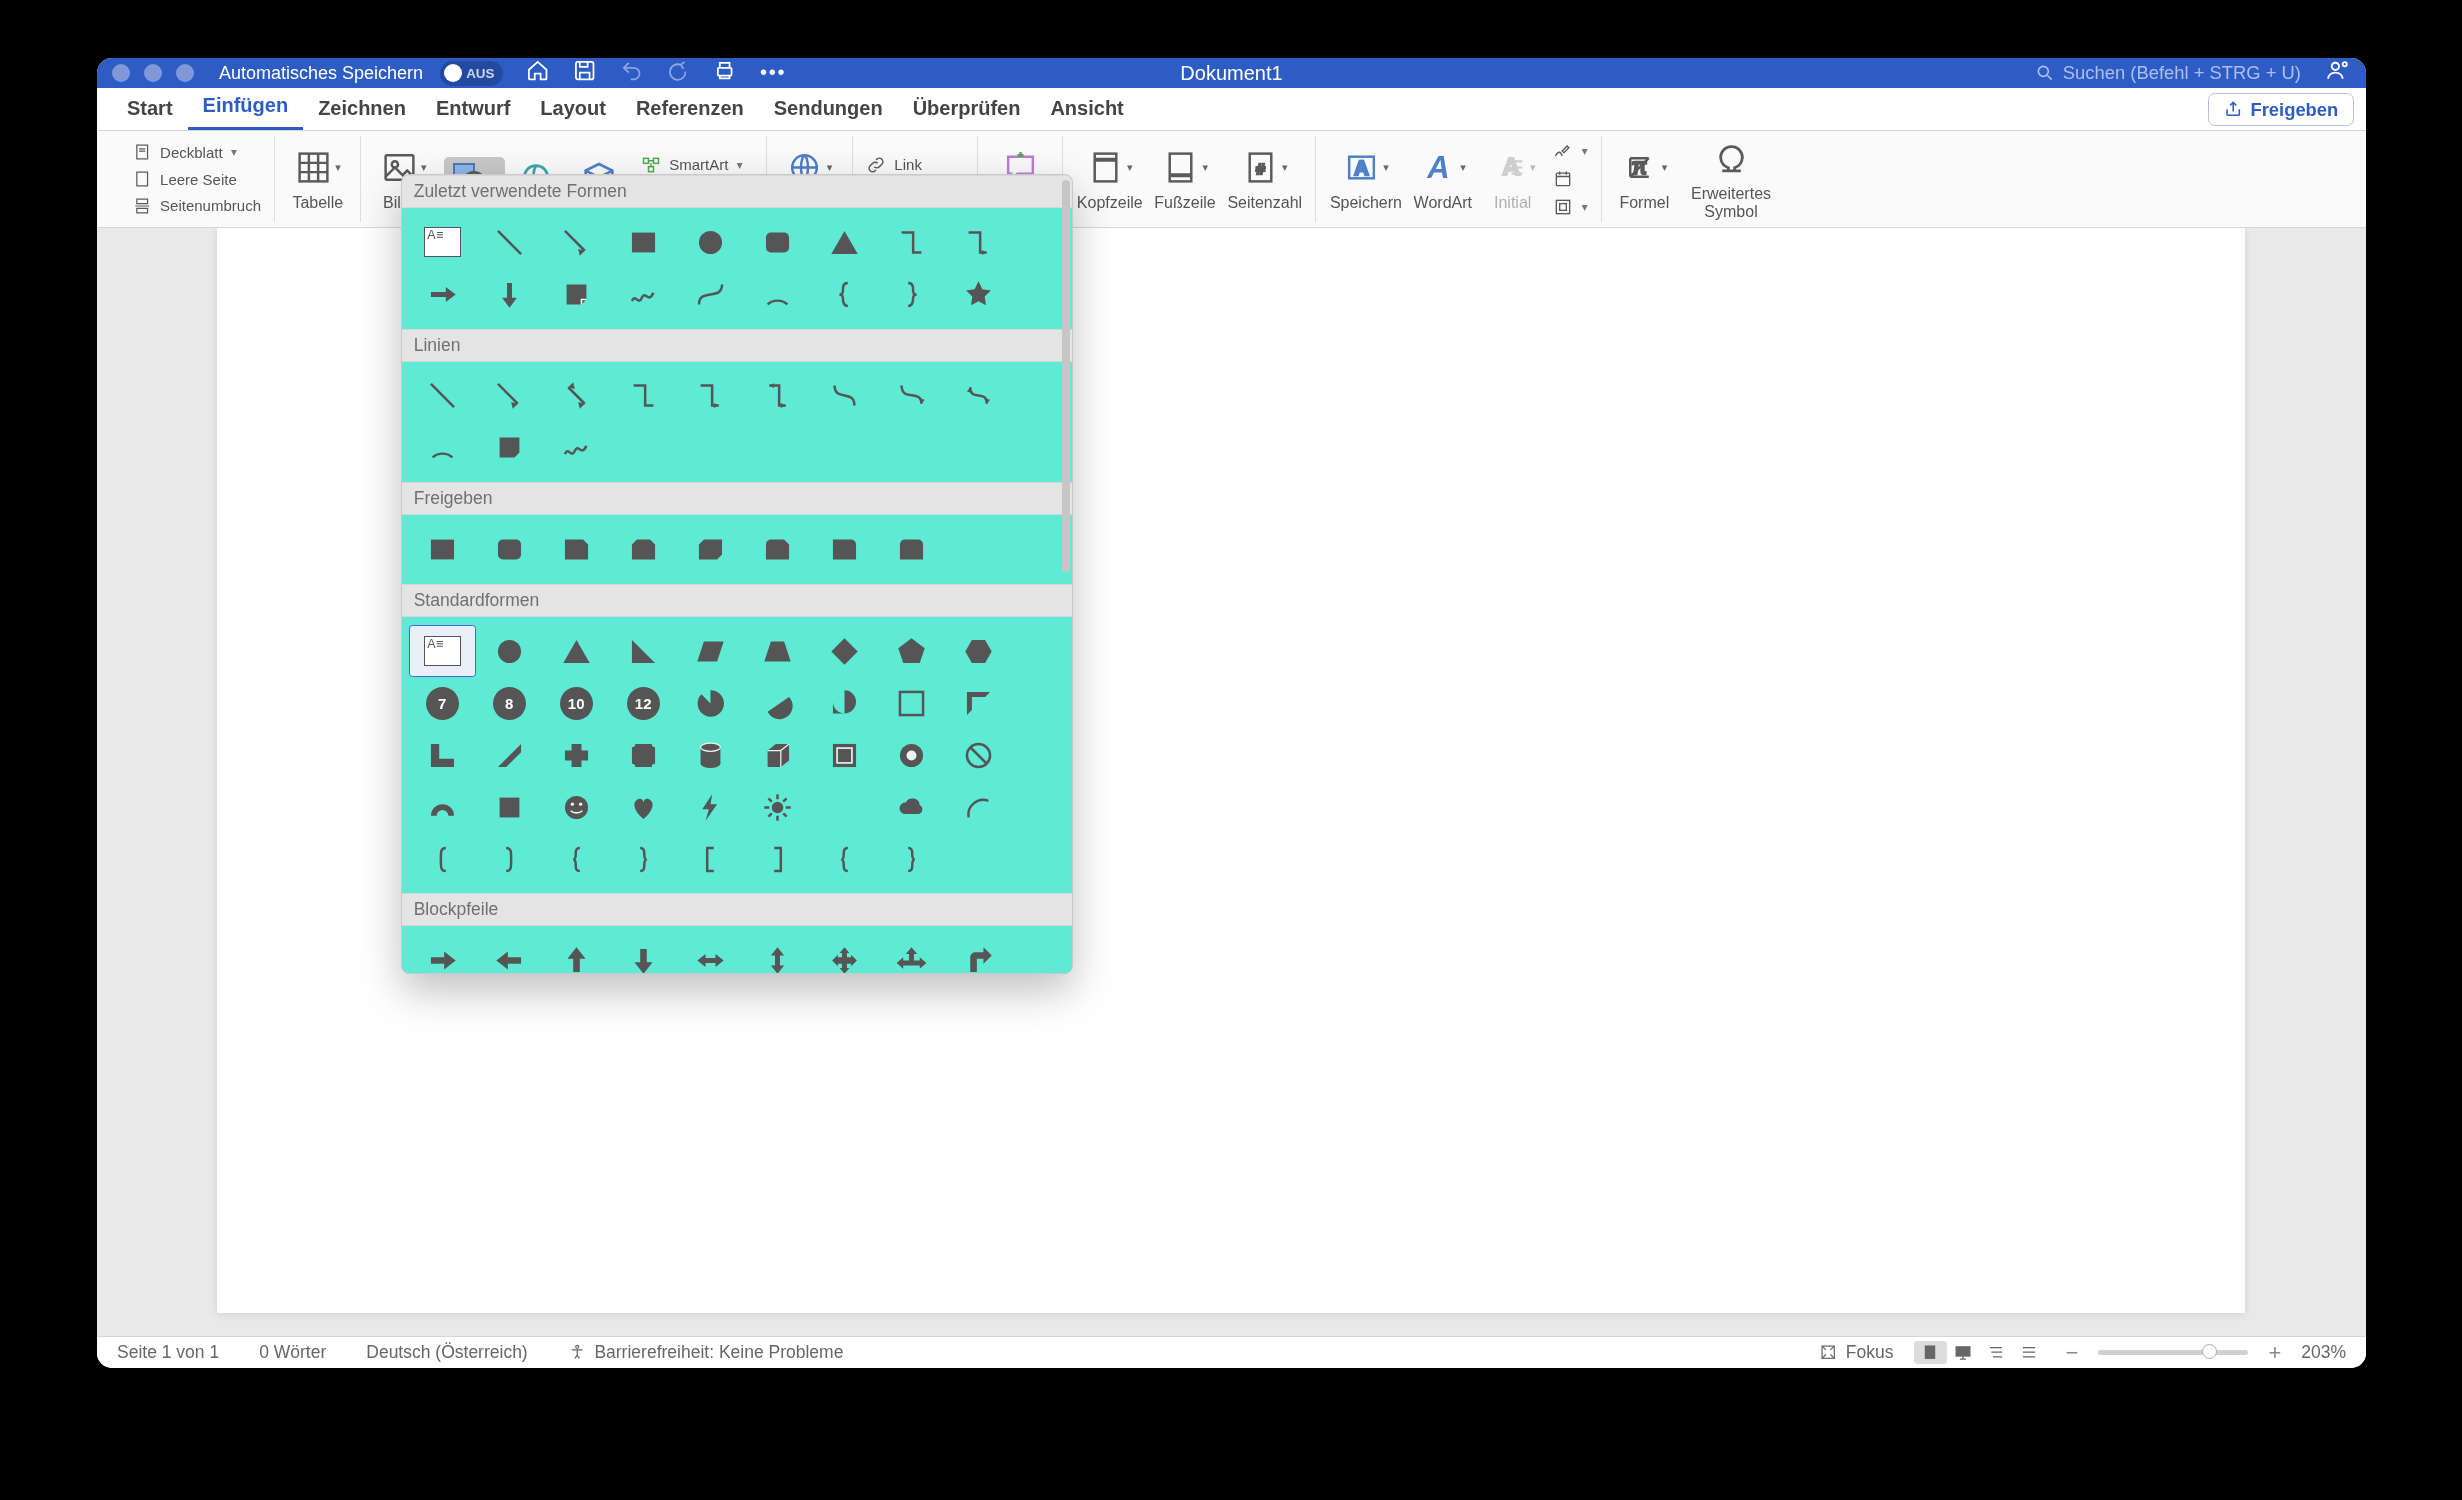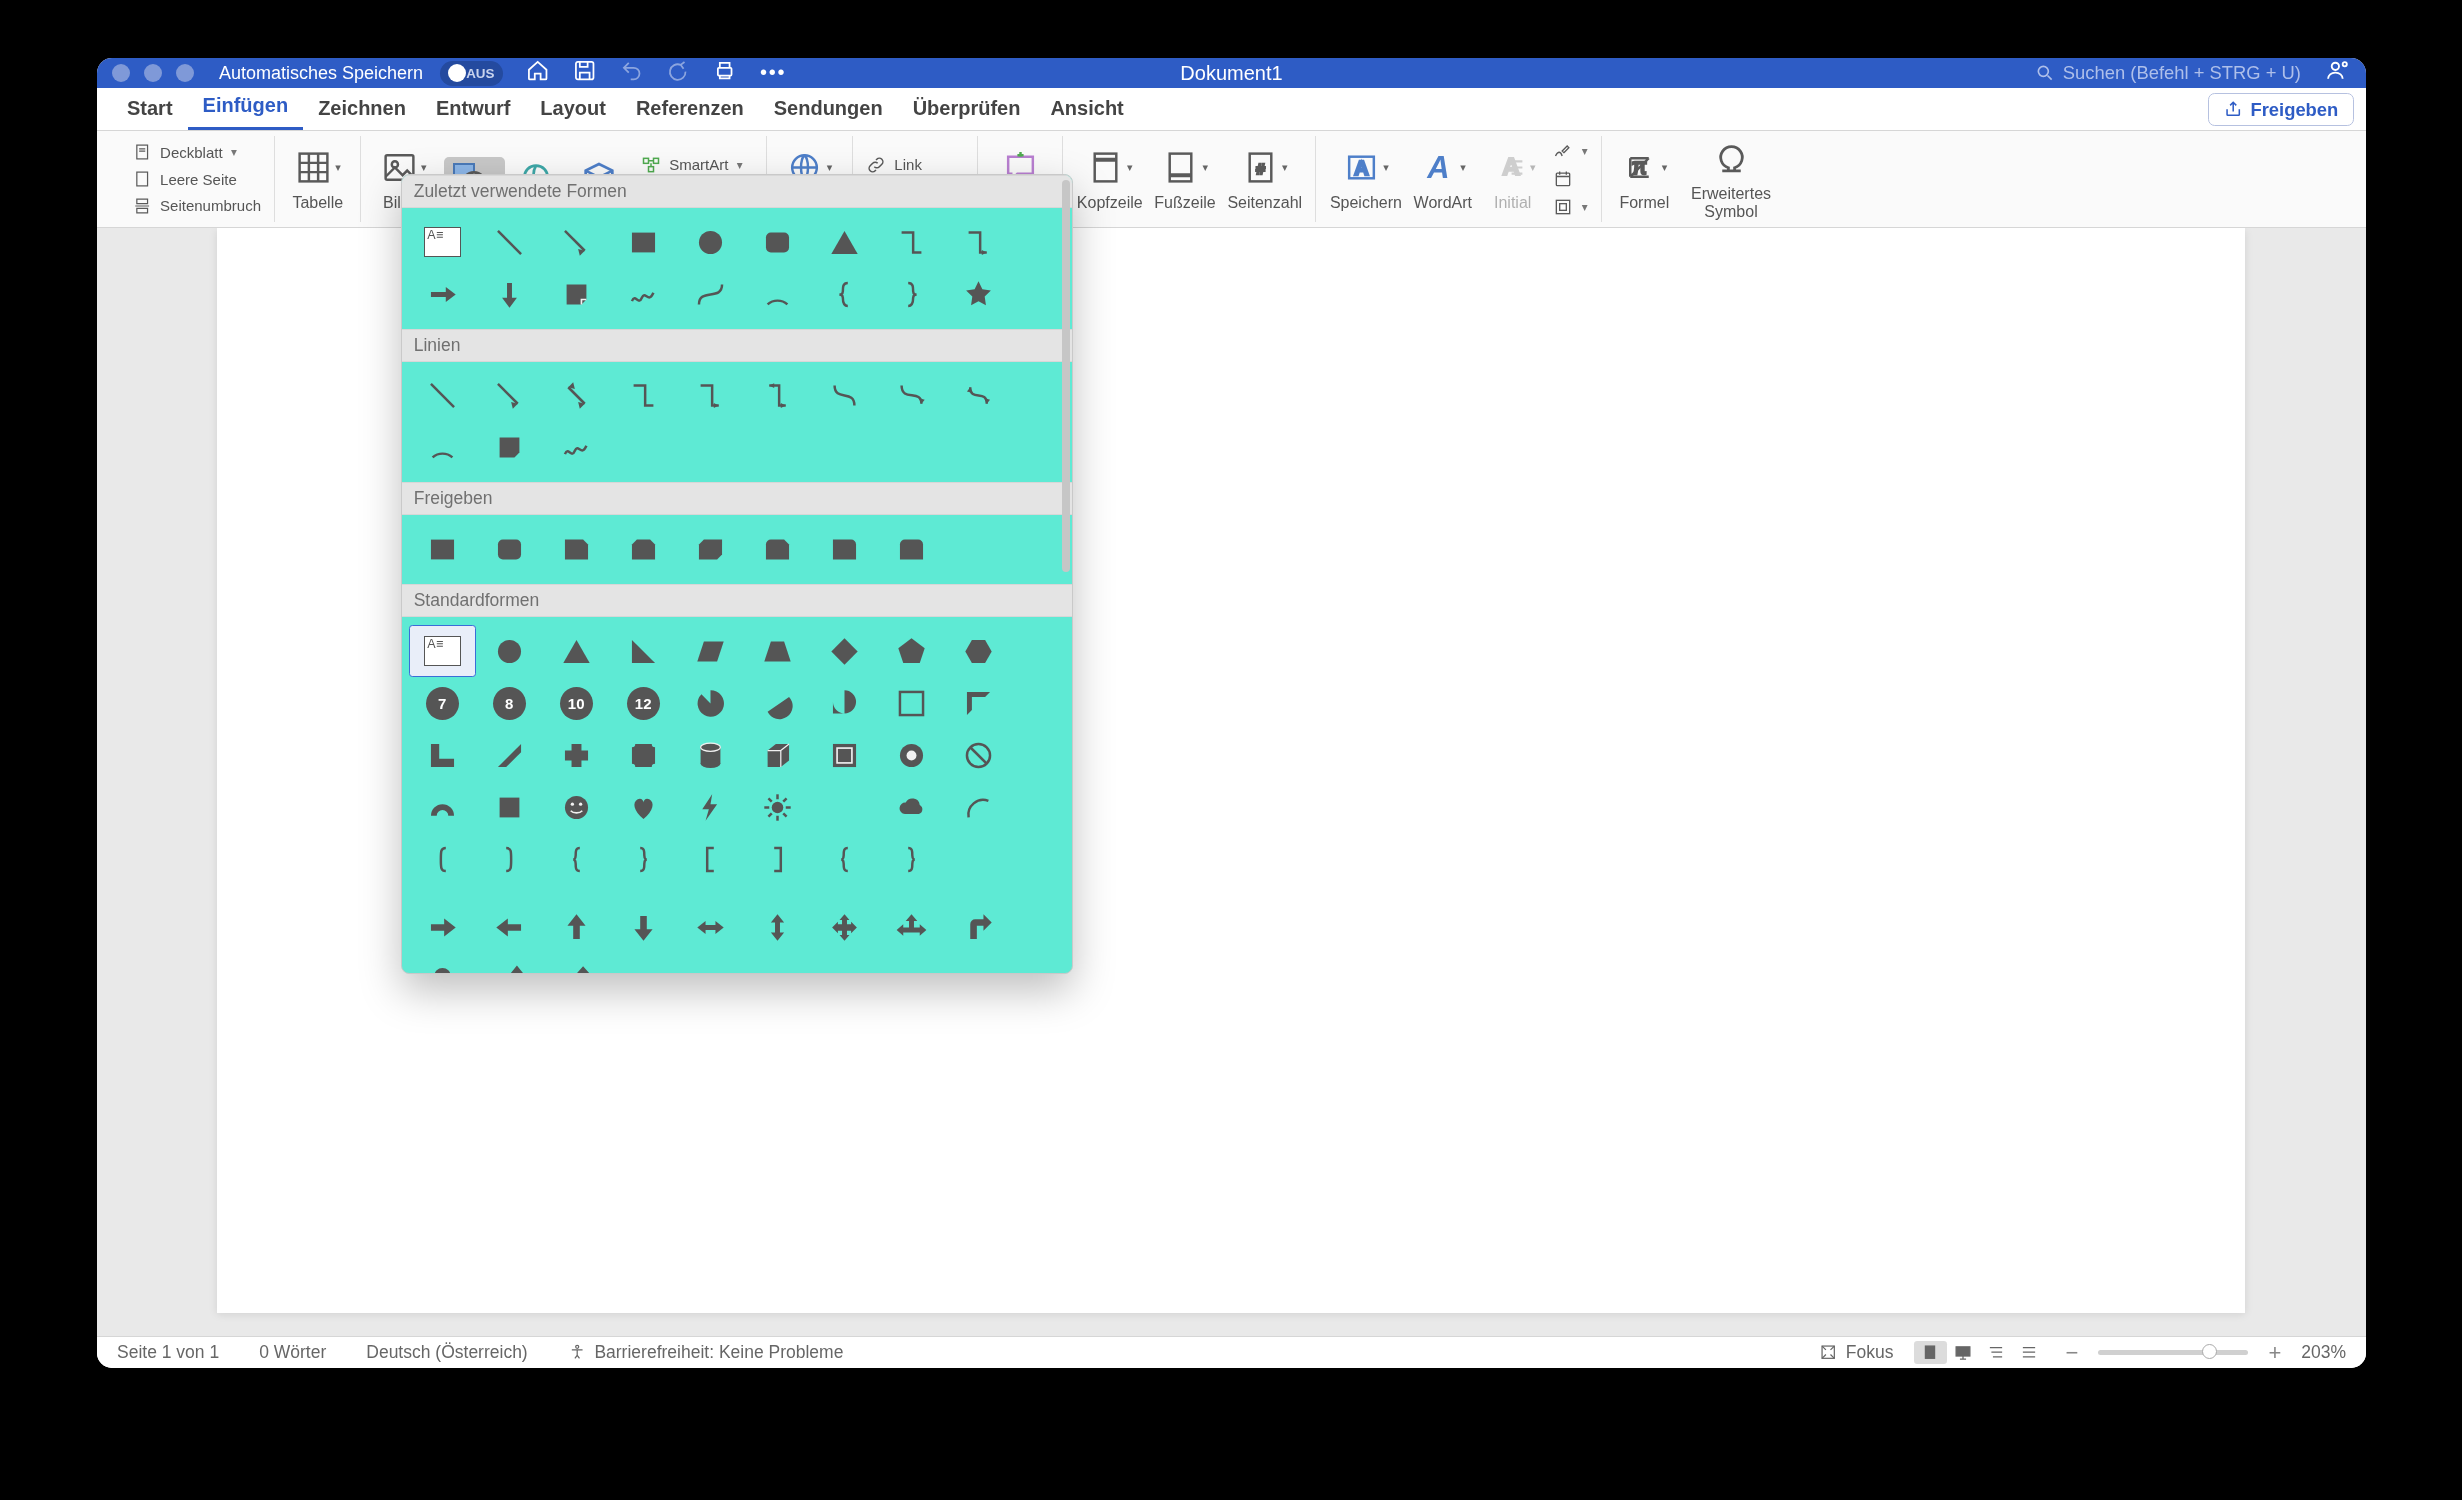--- a/index.html
+++ b/index.html
@@ -2,21 +2,21 @@
 <html style="font-size:13.4px"><head>
 <meta charset="utf-8">
 <style>
 * { margin: 0; padding: 0; box-sizing: border-box; font-family: -apple-system, "Segoe UI", sans-serif; }
 html, body { width: 2462px; height: 1501px; background: #000; overflow: hidden; }
 .win { position: absolute; left: 97px; top: 58px; width: 2269px; height: 1310px; background: #fff; border-radius: 15px; overflow: hidden; box-shadow: 0 8.3px 50px rgba(0,0,0,.35); display: flex; flex-direction: column; }
 .titlebar { height: 30px; background: #2e5cc5; display: flex; align-items: center; padding: 0 15px; color: #fff; font-size: 18.4px; }
 .dots { display: flex; gap: 13.4px; margin-right: 25px; }
 .dot { width: 18.4px; height: 18.4px; border-radius: 50%; background: #7f99d8; }
 .autosave-lbl { font-weight: 400; font-size: 18px; }
-.autosave-pill { margin-left: 16.7px; width: 63px; height: 25px; border-radius: 12.5px; background: #244a9f; display: flex; align-items: center; padding: 0 8.3px 0 4.2px; font-size: 13.4px; font-weight: 600; color: #c9d4ee; justify-content: flex-end; }
+.autosave-pill { margin-left: 16.7px; width: 63px; height: 25px; border-radius: 12.5px; background: #244a9f; display: flex; align-items: center; padding: 0 8.3px 0 4.2px; font-size: 13.4px; font-weight: 600; color: #c9d4ee; justify-content: space-between; }
 .autosave-pill .knob { width: 18.4px; height: 18.4px; border-radius: 50%; background: #fff; }
 .tb-icons { display: flex; gap: 23.4px; margin-left: 23.4px; align-items: center; }
 .tb-icons svg, .tb-dots { width: 23.4px; height: 23.4px; }
 .tb-dots { font-size: 20px; letter-spacing: 1.7px; }
 .doc-title { position: absolute; left: 50%; transform: translateX(-50%); font-weight: 400; font-size: 20px; }
 .tb-right { margin-left: auto; display: flex; align-items: center; gap: 25px; }
 .search { display: flex; align-items: center; gap: 8.3px; color: #aebfea; font-size: 18.4px; }
 .search svg { width: 20px; height: 20px; }
 .share-ico svg { width: 25px; height: 25px; }
 .tabs { height: 43px; background: #fff; border-bottom: 0.8px solid #d6d6d6; display: flex; align-items: flex-end; padding: 0 15px; position: relative; }
@@ -874,20 +874,21 @@
           <path d="M24 6c-5 0-5 4-5 9s-3 5-3 5 3 0 3 5 0 9 5 9" class="stroke555"></path>
         </svg>
       </div>
     <div class="shape">
         <svg viewBox="0 0 40 40">
           <path d="M16 6c5 0 5 4 5 9s3 5 3 5-3 0-3 5 0 9-5 9" class="stroke555"></path>
         </svg>
       </div>
   </div>
 
+  <div class="section-hdr">Blockpfeile</div>
   <div class="shapes-body">
     <div class="shape">
         <svg viewBox="0 0 40 40">
           <path d="M6 16h16v-7l14 11-14 11v-7H6Z" class="fill555"></path>
         </svg>
       </div>
     <div class="shape">
         <svg viewBox="0 0 40 40">
           <path d="M34 16H18V9L4 20l14 11v-7h16Z" class="fill555"></path>
         </svg>

